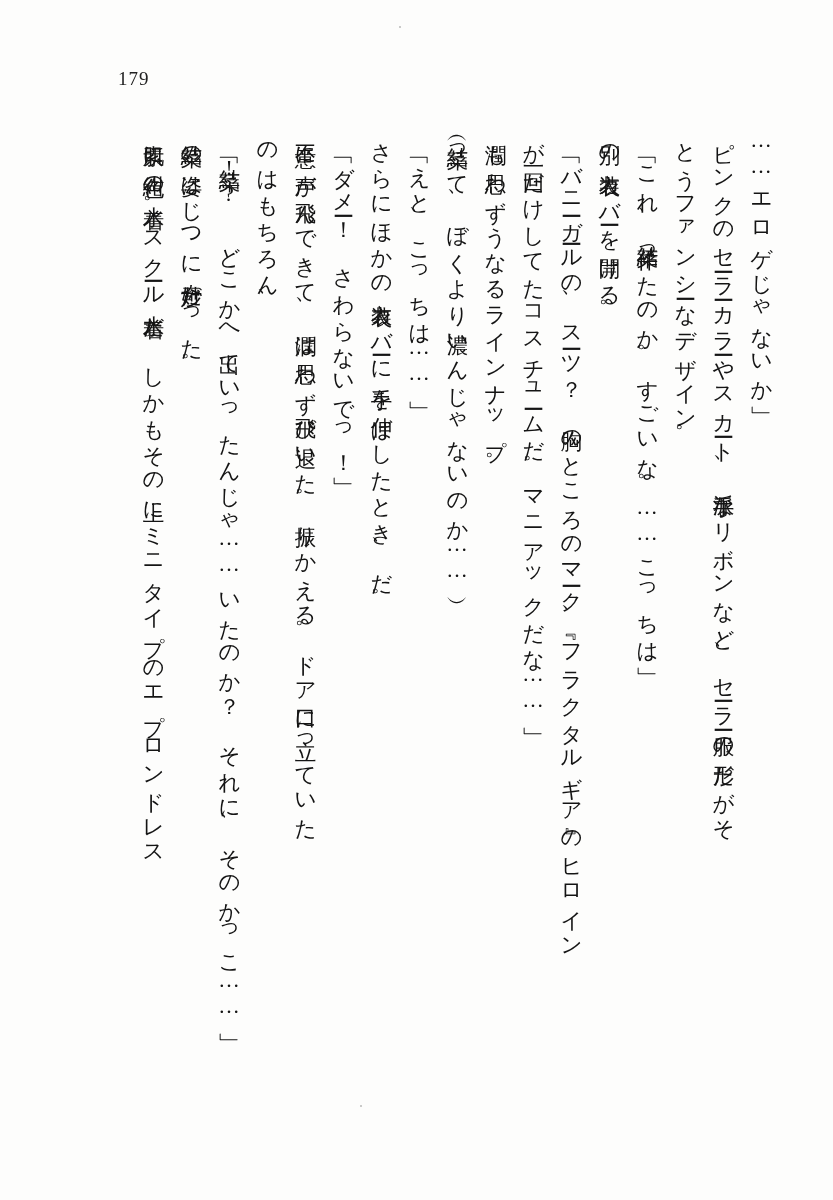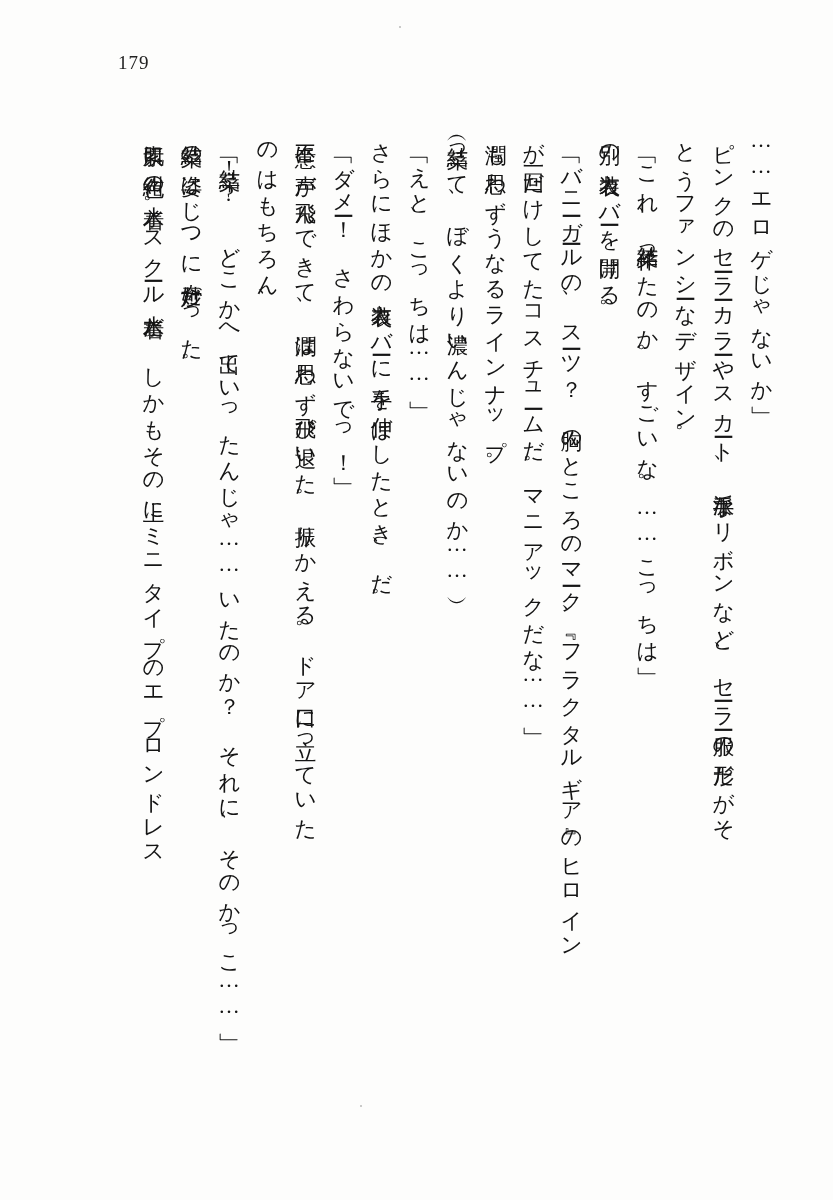--- a/index.html
+++ b/index.html
@@ -13,21 +13,21 @@
   }
   .page {
     position: relative;
     width: 833px;
     height: 1200px;
     background: #fdfdfc;
     overflow: hidden;
   }
   .page-number {
     position: absolute;
-    top: 52px;
+    top: 68px;
     left: 118px;
     font-size: 19px;
     letter-spacing: 1px;
     color: #222;
     font-family: "Liberation Serif", "DejaVu Serif", serif;
   }
   .text-block {
     position: absolute;
     top: 128px;
     right: 62px;

